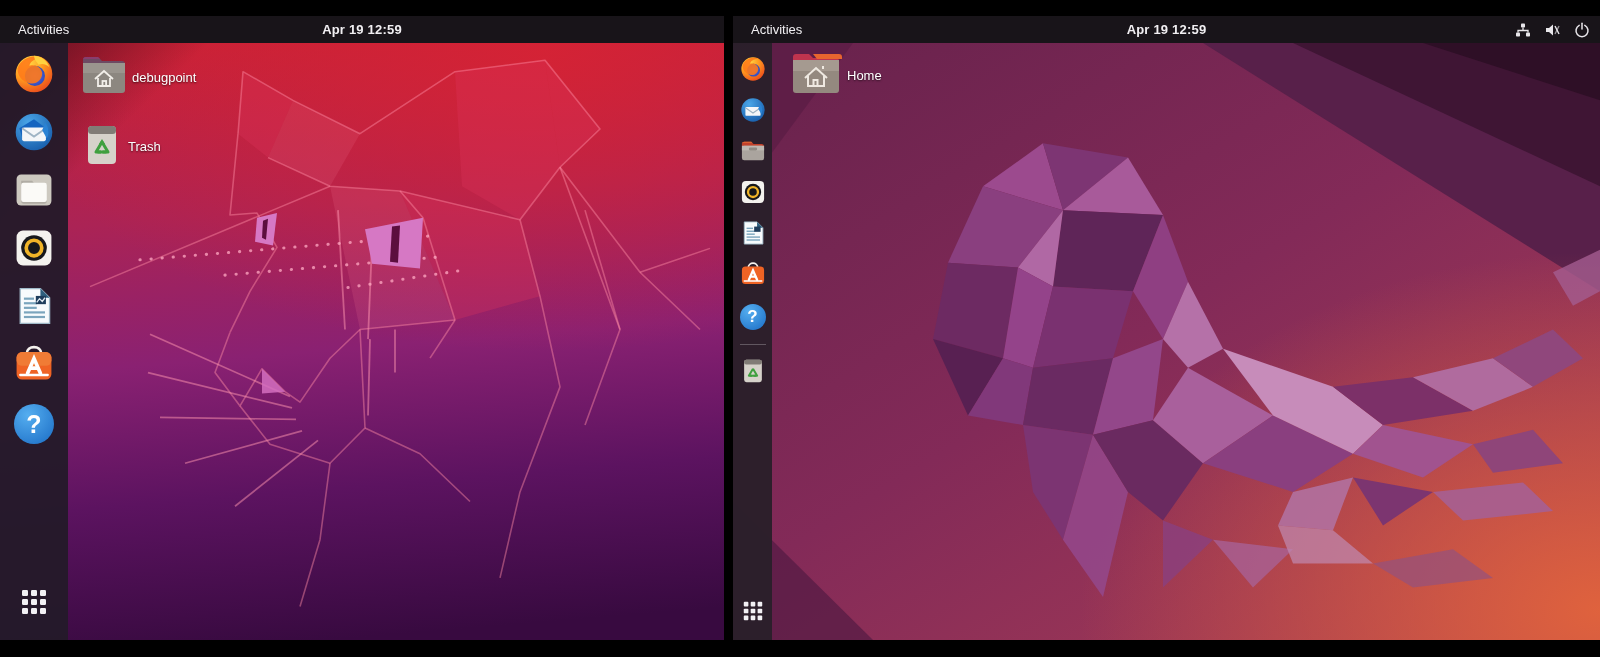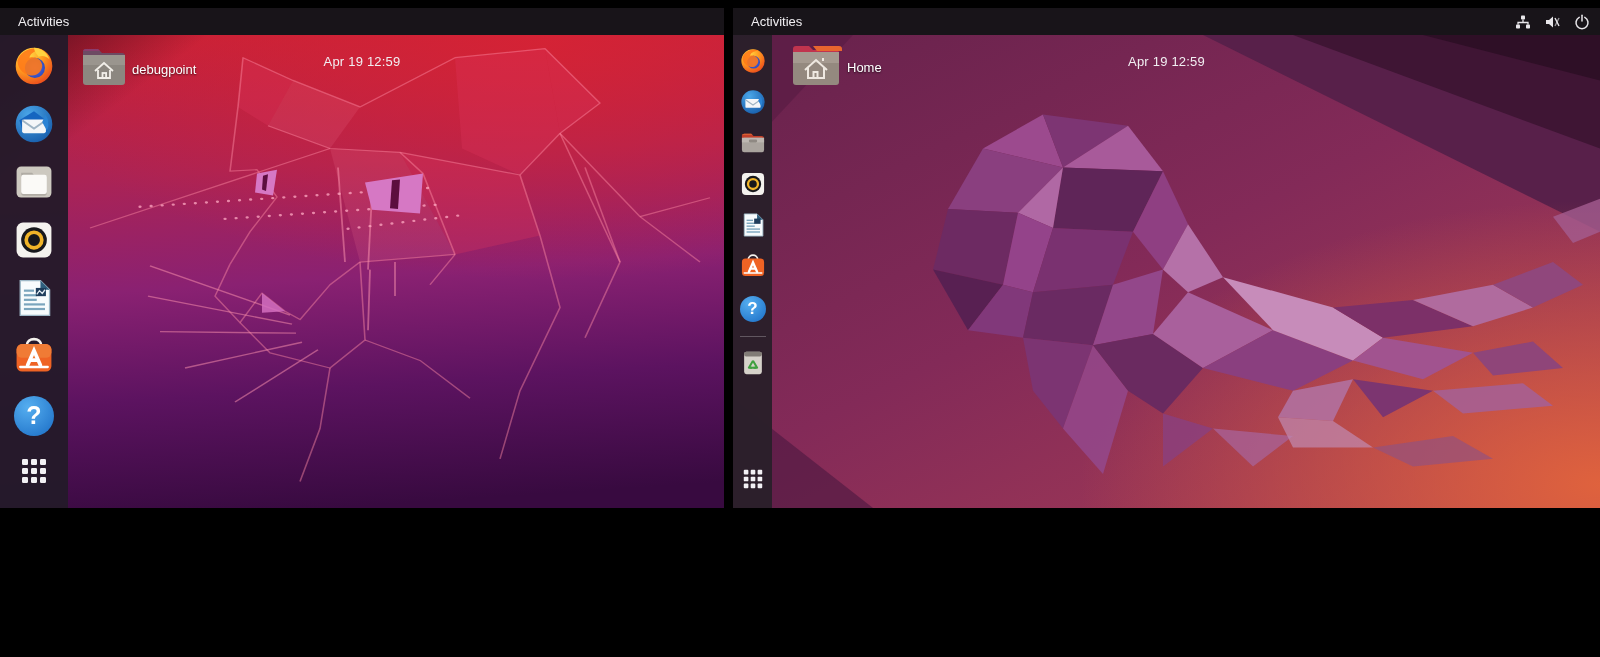--- a/index.html
+++ b/index.html
@@ -1,27 +1,27 @@
 <!DOCTYPE html>
 <html><head>
 <meta charset="utf-8">
 <style>
   html,body{margin:0;padding:0;background:#000;width:1600px;height:657px;overflow:hidden;
     font-family:"Liberation Sans","DejaVu Sans",sans-serif;}
-  .monitor{position:absolute;top:8px;height:500px;overflow:hidden;text-align:right;}
+  .monitor{position:absolute;top:16px;height:624px;overflow:hidden;text-align:right;}
   #left-monitor{left:0;width:724px;}
   #right-monitor{left:733px;width:867px;}
   .wallpaper{position:absolute;left:0;top:27px;right:0;bottom:0;}
   .wallpaper svg{display:block;width:100%;height:100%;}
   
   .topbar{position:absolute;left:0;top:0;right:0;height:27px;background:#181419;z-index:30;
     display:flex;align-items:center;color:#f1eff2;font-size:13px;}
   .activities{padding:0 18px;height:100%;display:flex;align-items:center;cursor:pointer;}
   .clock{position:absolute;left:50%;top:0;transform:translateX(-50%);height:100%;
-    display:flex;align-items:center;font-weight:normal;letter-spacing:.2px;margin-top:40px;}
+    display:flex;align-items:center;font-weight:bold;letter-spacing:.2px;}
   .tray{position:absolute;right:10px;top:0;height:100%;display:flex;align-items:center;gap:13px;}
   .tray svg{display:block;}
   
   .dock{position:absolute;top:27px;bottom:0;display:flex;flex-direction:column;align-items:center;z-index:20;}
   #left-dock{left:0;width:68px;background:rgba(36,26,42,.96);padding-top:9px;gap:10px;}
   #right-dock{left:0;width:39px;background:rgba(42,31,42,.96);padding-top:12px;gap:10px;}
   .dock-item{display:flex;align-items:center;justify-content:center;border-radius:8px;cursor:pointer;}
   #left-dock .dock-item{width:52px;height:48px;}
   #right-dock .dock-item{width:32px;height:31px;}
   .dock-sep{width:26px;height:1px;background:rgba(255,255,255,.25);margin:2px 0;}
@@ -233,20 +233,33 @@
         <rect x="3" y="9" width="42" height="30" rx="3" fill="#8c8780"></rect>
         <rect x="3" y="9" width="42" height="10" fill="#9a958e"></rect>
         <g stroke="#f2efe9" stroke-width="1.8" fill="none">
           <polyline points="15,25 24,17 33,25"></polyline>
           <path d="M18 24 v8 h12 v-8"></path>
           <rect x="22.5" y="27" width="3.6" height="5"></rect>
         </g>
       </svg></span>
       <span class="label">debugpoint</span>
     </div>
+    <div class="desk-icon">
+      <span><svg width="44" height="44" viewBox="0 0 44 44">
+        <rect x="8" y="4" width="28" height="38" rx="4" fill="#d6d2ca"></rect>
+        <rect x="8" y="4" width="28" height="8" rx="3.5" fill="#817c76"></rect>
+        <g stroke="#3fa03f" stroke-width="3" fill="none" stroke-linejoin="round">
+          <path d="M22 20 l-6 10 h5"></path>
+          <path d="M22 20 l6 10 h-5.5"></path>
+          <path d="M17.5 30 h9"></path>
+        </g>
+        <polygon points="22,17 25,22 19,22" fill="#3fa03f"></polygon>
+      </svg></span>
+      <span class="label">Trash</span>
+    </div>
   </div>
 </div>
 
 <div class="monitor" id="right-monitor">
 
   <div class="wallpaper">
     <svg viewBox="0 0 867 625" preserveAspectRatio="none">
       <defs>
         <linearGradient id="jamb" x1="0" y1="0" x2="0.9" y2="1">
           <stop offset="0" stop-color="#67224c"></stop>

